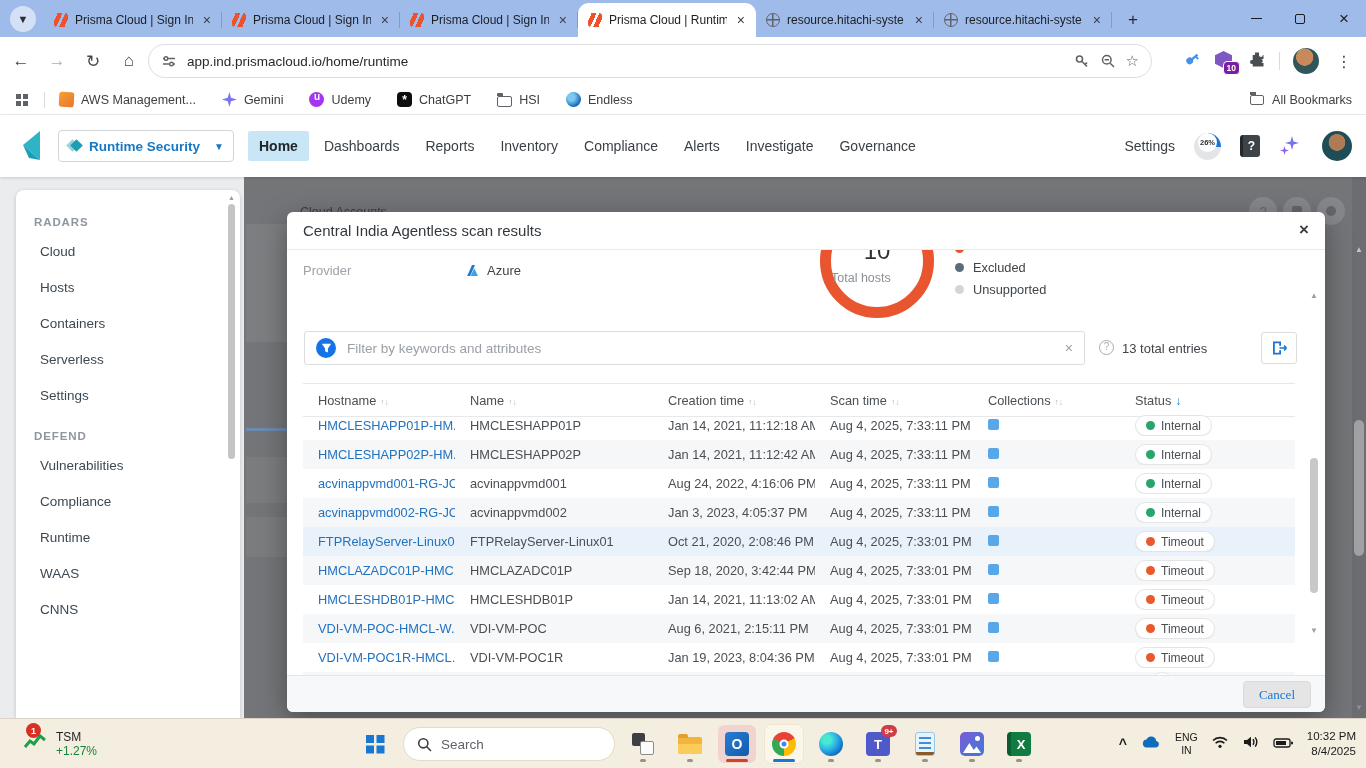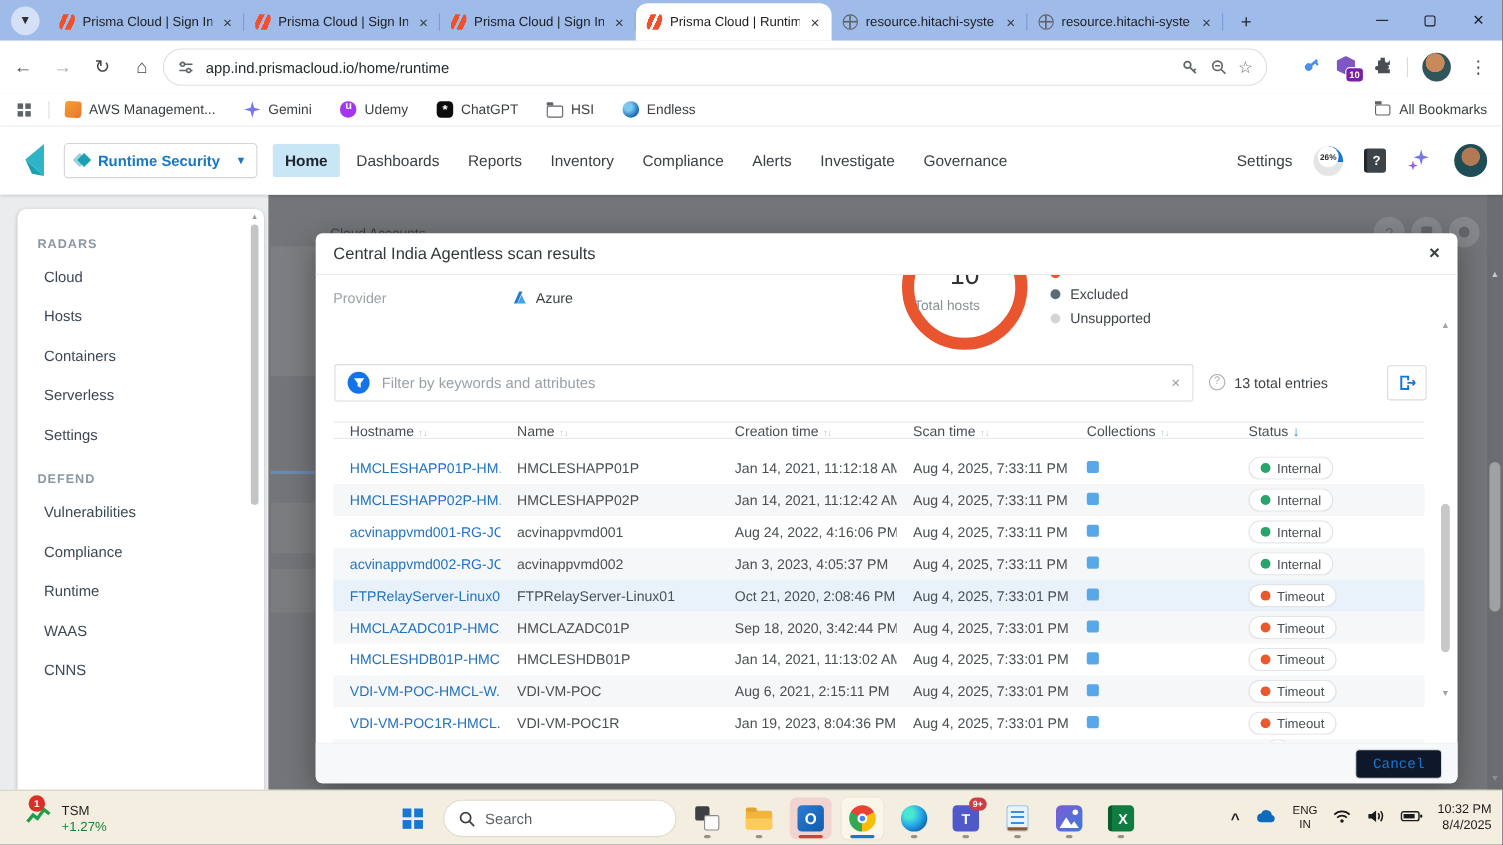--- a/index.html
+++ b/index.html
@@ -133,21 +133,21 @@
 .lg1{top:10px}.lg2{top:32px}
 .lgdot{width:9px;height:9px;border-radius:50%}
 .d-ex{background:#5B6B79}.d-un{background:#D3D6D8}
 #filterbox{position:absolute;left:17px;top:81px;width:781px;height:34px;border:1px solid #DADCE0;border-radius:3px;display:flex;align-items:center;padding:0 11px;gap:11px}
 #funnel{width:20px;height:20px;border-radius:50%;background:#1473E6;display:flex;align-items:center;justify-content:center}
 #fplaceholder{flex:1;font-size:13.5px;color:#9AA0A6}
 #fclear{font-size:14px;color:#9AA0A6}
 #qmark{position:absolute;left:812px;top:90px;width:15px;height:15px;border:1.5px solid #A6ABB0;border-radius:50%;color:#A6ABB0;font-size:10px;text-align:center;line-height:12px}
 #entries{position:absolute;left:835px;top:91px;font-size:13px;color:#3F4449}
 #exportbtn{position:absolute;left:974px;top:82px;width:36px;height:32px;border:1px solid #DADCE0;border-radius:3px;display:flex;align-items:center;justify-content:center}
-#thead{position:absolute;left:16px;top:133px;width:992px;height:16px;border-top:1px solid #E6E8EA;border-bottom:1px solid #E6E8EA;display:grid;grid-template-columns:152px 198px 162px 158px 147px 175px;align-items:center}
+#thead{position:absolute;left:16px;top:133px;width:992px;height:34px;border-top:1px solid #E6E8EA;border-bottom:1px solid #E6E8EA;display:grid;grid-template-columns:152px 198px 162px 158px 147px 175px;align-items:center}
 .th{padding-left:15px;font-size:12.8px;color:#4A4F54;display:flex;align-items:center;gap:4px;white-space:nowrap}
 .sort i{font-size:8.5px;color:#B4BABF}
 .sort[data-sort="desc"] .sd{font-size:12px;color:#1877D2;font-weight:bold}
 #tbody{position:absolute;left:16px;top:161px;width:992px}
 .tr{display:grid;grid-template-columns:152px 198px 162px 158px 147px 175px;height:29px;align-items:center}
 .tr:nth-child(even){background:#F6F7F8}
 .tr[data-hl="1"]{background:#E9F2FB}
 .td{padding-left:15px;font-size:12.8px;color:#4A4F54;white-space:nowrap;overflow:hidden}
 .hostlink{color:#2173C2;text-decoration:none}
 .colsq{display:inline-block;width:11px;height:11px;background:#58A7E8;border-radius:2px}
@@ -155,21 +155,21 @@
 .st-dot{width:9px;height:9px;border-radius:50%}
 .tr[data-status="internal"] .st-dot{background:#27A56B}
 .tr[data-status="timeout"] .st-dot{background:#E85A2E}
 #trpartial{position:absolute;left:16px;top:422px;width:992px;height:3px;overflow:hidden;background:#F6F7F8}
 #trpartial .pill{margin-left:848px}
 #mscroll{position:absolute;right:5px;top:41px;bottom:40px;width:12px}
 #mscroll .ms-up,#mscroll .ms-dn{position:absolute;left:0;width:100%;text-align:center;font-size:8px;color:#9DA2A7}
 #mscroll .ms-up{top:0}#mscroll .ms-dn{bottom:0}
 #msthumb{position:absolute;left:2px;top:167px;width:8px;height:135px;background:#C6C8CA;border-radius:4px}
 #mfoot{position:absolute;left:0;right:0;bottom:0;height:37px;background:#F7F8F9;border-top:1px solid #E4E6E8;border-radius:0 0 6px 6px}
-#cancelbtn{position:absolute;right:14px;top:5px;height:27px;padding:0 15px;background:#0f172a;border:1px solid #D8DADC;border-radius:4px;color:#1877D2;font-size:13px;font-family:Liberation Mono, monospace}
+#cancelbtn{position:absolute;right:14px;top:5px;height:27px;padding:0 15px;background:#e5e5e5;border:1px solid #D8DADC;border-radius:4px;color:#1877D2;font-size:13px;font-family:Liberation Serif, serif}
 
 
 #taskbar{position:absolute;left:0;top:718px;width:1366px;height:50px;background:#F4EEE0;border-top:1px solid #DAD4C6;z-index:10}
 #stockwidget{position:absolute;left:12px;top:5px;height:40px;display:flex;align-items:center;gap:8px;padding-left:10px}
 #stockbadge{position:absolute;left:14px;top:-1px;width:15px;height:15px;border-radius:50%;background:#D93025;color:#fff;font-size:9px;font-weight:bold;display:flex;align-items:center;justify-content:center;z-index:2}
 #stocktext b{display:block;font-size:12px;color:#1F1F1F}
 #stocktext i{display:block;font-size:12px;color:#17843B}
 #tbcenter{position:absolute;left:356px;top:6px;height:38px;display:flex;align-items:center;gap:9px}
 .tbicon{position:relative;width:38px;height:38px;display:flex;align-items:center;justify-content:center}
 .tbicon.act-red{background:#F1D4D0;border-radius:6px}

